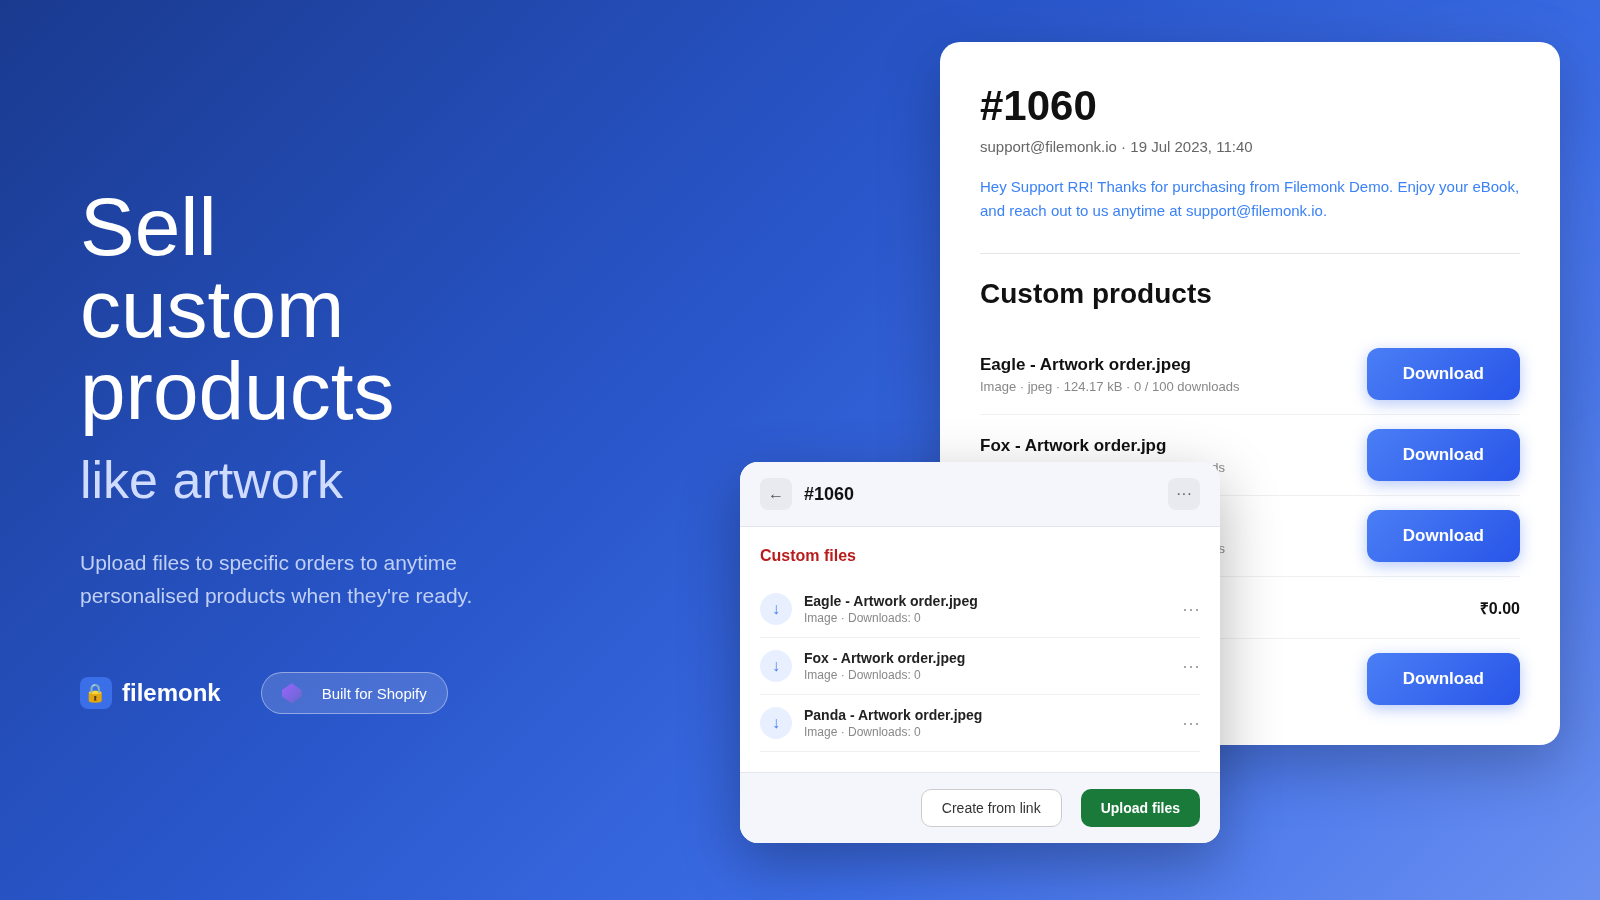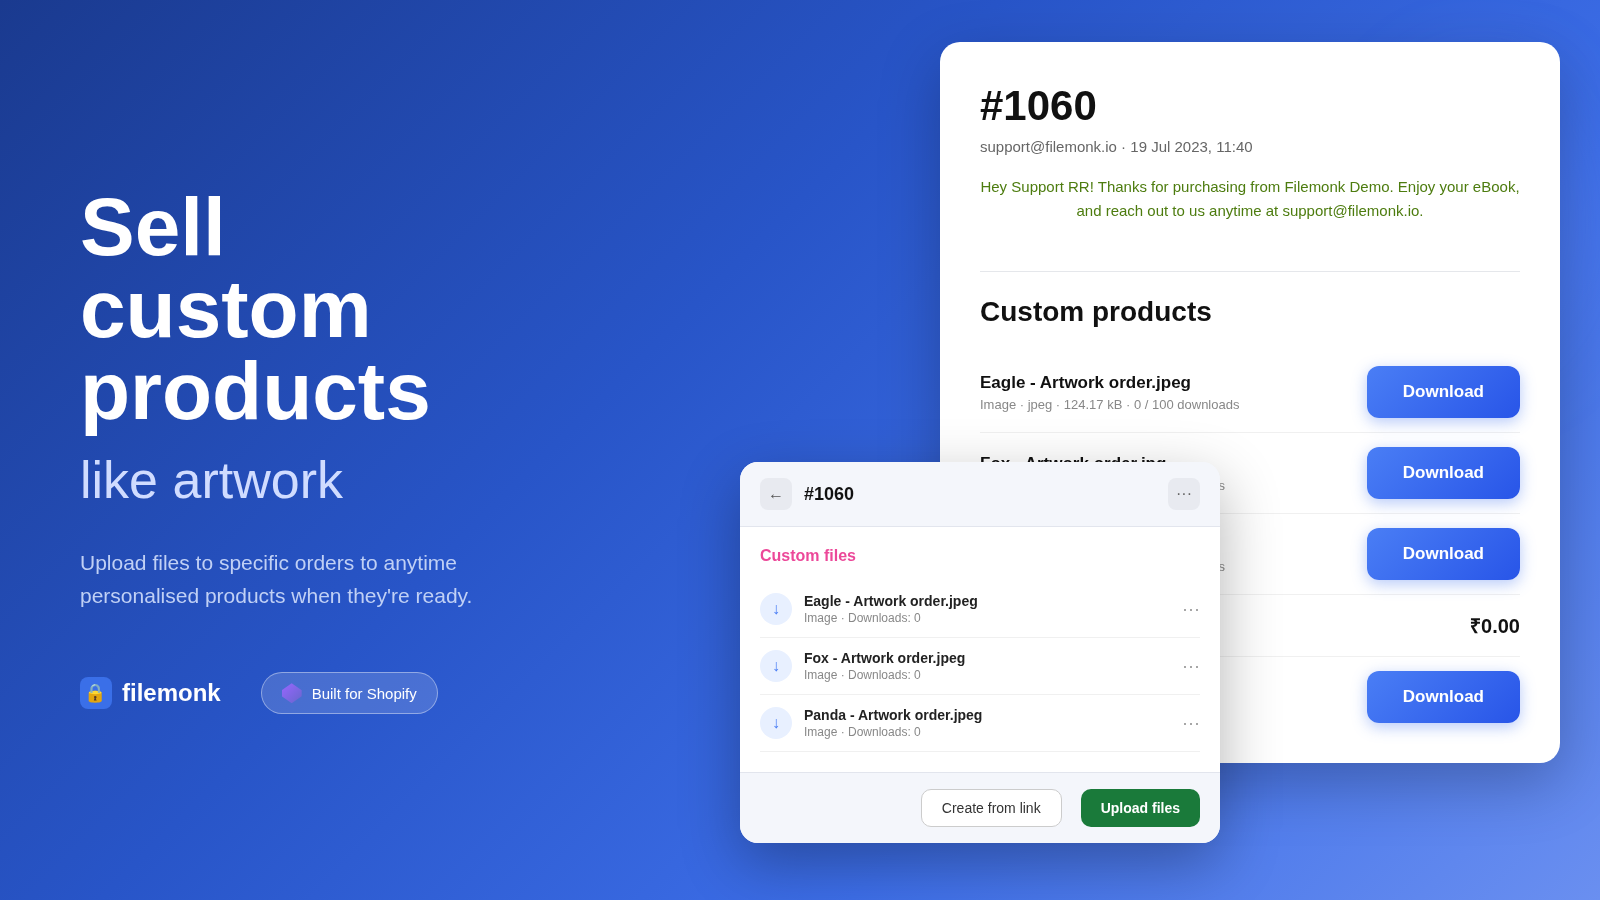--- a/index.html
+++ b/index.html
@@ -18,21 +18,21 @@
       left: 80px;
       top: 0;
       width: 550px;
       height: 900px;
       display: flex;
       flex-direction: column;
       justify-content: center;
     }
     .hero-title {
       font-size: 82px;
-      font-weight: 700;
+      font-weight: 400;
       color: #ffffff;
       line-height: 1.0;
       margin-bottom: 20px;
     }
     .hero-subtitle {
       font-size: 52px;
       font-weight: 400;
       color: #d0dcff;
       line-height: 1.1;
       margin-bottom: 38px;
@@ -69,21 +69,21 @@
       font-weight: 600;
       color: #ffffff;
     }
     .shopify-badge {
       background: rgba(255,255,255,0.15);
       border: 1.5px solid rgba(255,255,255,0.4);
       border-radius: 50px;
       padding: 10px 20px;
       display: flex;
       align-items: center;
-      gap: 10px;
+      gap: 20px;
       color: #ffffff;
       font-size: 15px;
       font-weight: 500;
     }
     .shopify-diamond {
       width: 20px;
       height: 20px;
       background: linear-gradient(135deg, #96f, #66c);
       clip-path: polygon(50% 0%, 100% 35%, 100% 65%, 50% 100%, 0% 65%, 0% 35%);
     }
@@ -111,24 +111,23 @@
       color: #111;
       margin-bottom: 8px;
     }
     .order-meta {
       font-size: 15px;
       color: #666;
       margin-bottom: 20px;
     }
     .order-message {
       font-size: 15px;
-      color: #4d7c0f;
+      color: #3b82f6;
       line-height: 1.6;
-      margin-bottom: 48px;
-      text-align: center;
+      margin-bottom: 30px;
     }
     .order-divider {
       border: none;
       border-top: 1px solid #e5e7eb;
       margin-bottom: 24px;
     }
     .custom-products-title {
       font-size: 28px;
       font-weight: 700;
       color: #111;
@@ -179,21 +178,21 @@
       font-size: 28px;
       color: #4a7ef5;
       transform: rotate(-30deg);
     }
     .ebook-title {
       font-size: 18px;
       font-weight: 600;
       color: #111;
     }
     .ebook-price {
-      font-size: 20px;
+      font-size: 16px;
       font-weight: 600;
       color: #111;
     }
     .bottom-download-row {
       display: flex;
       justify-content: flex-end;
       margin-top: 14px;
     }
 
     
@@ -250,21 +249,21 @@
       cursor: pointer;
       color: #666;
     }
     .admin-body {
       padding: 20px;
       background: #ffffff;
     }
     .admin-section-title {
       font-size: 16px;
       font-weight: 700;
-      color: #ec4899;
+      color: #b91c1c;
       margin-bottom: 16px;
     }
     .admin-file-row {
       display: flex;
       align-items: center;
       padding: 12px 0;
       border-bottom: 1px solid #f0f0f0;
     }
     .admin-file-icon {
       width: 32px;

